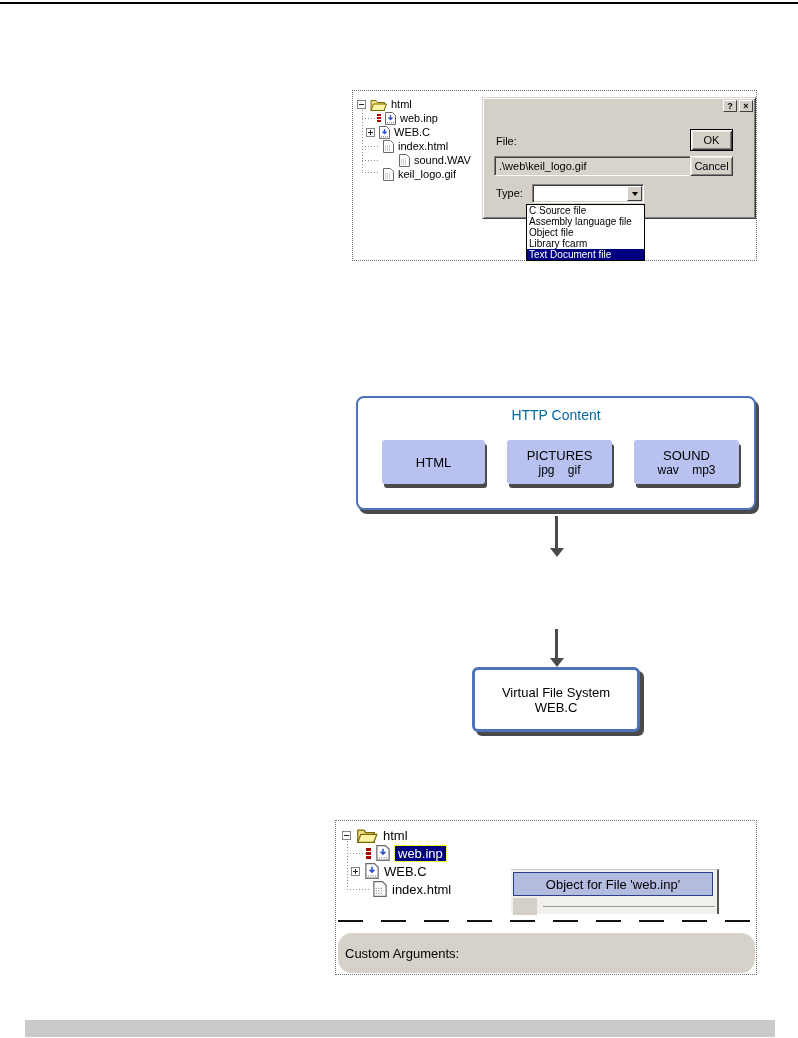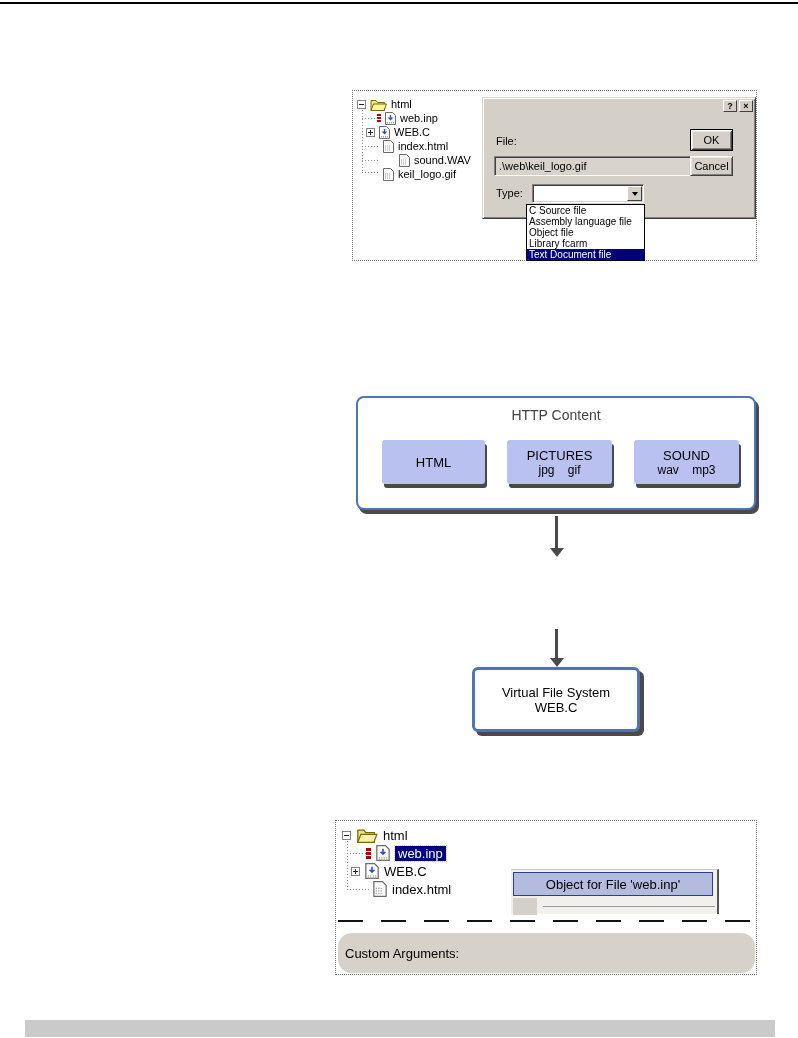--- a/index.html
+++ b/index.html
@@ -49,21 +49,21 @@
   .combo-arrow { position:absolute; right:1px; top:1px; bottom:1px; width:15px; background:#d4d0c8;
                  border:1px solid; border-color:#fff #404040 #404040 #fff; display:flex; align-items:center; justify-content:center; }
   .combo-arrow::before { content:""; width:0; height:0; border:3px solid transparent; border-top:4px solid #000; margin-top:3px; }
   .droplist { position:absolute; left:43px; top:106px; width:119px; background:#fff; border:1px solid #000; z-index:5; }
   .dli { height:11px; line-height:11px; font-size:10px; padding:0 2px; color:#000; white-space:nowrap; overflow:hidden; }
   .dli.sel { background:#00007f; color:#fff; }
 
   
   .dbox { position:absolute; background:#fff; border:2px solid #4f73b8; border-radius:8px; box-shadow:3px 4px 0 0 #4a4a4a; }
   .http-box { left:356px; top:396px; width:400px; height:114px; }
-  .http-title { position:absolute; left:0; right:0; top:9px; text-align:center; font-size:14px; color:#404040; }
+  .http-title { position:absolute; left:0; right:0; top:9px; text-align:center; font-size:14px; color:#0369a1; }
   .child-box { position:absolute; top:42px; height:44px; background:#b9c1f0; border-radius:3px; box-shadow:2px 4px 0 0 #4a4a4a;
                display:flex; flex-direction:column; align-items:center; justify-content:center; color:#000; }
   .child-box .l1 { font-size:13px; }
   .child-box .l2 { font-size:12px; word-spacing:10px; }
   .proc-box { border-width:3px; border-radius:6px; box-shadow:4px 4px 0 0 #4a4a4a;
               display:flex; flex-direction:column; align-items:center; justify-content:center; font-size:13px; color:#000; }
   .conv-box { left:472px; top:557px; width:168px; height:66px; }
   .vfs-box  { left:472px; top:667px; width:168px; height:65px; }
   .arrow-line { position:absolute; width:3px; background:#4a4a4a; }
   .arrow-head { position:absolute; width:0; height:0; border-left:7px solid transparent; border-right:7px solid transparent; border-top:9px solid #4a4a4a; }

